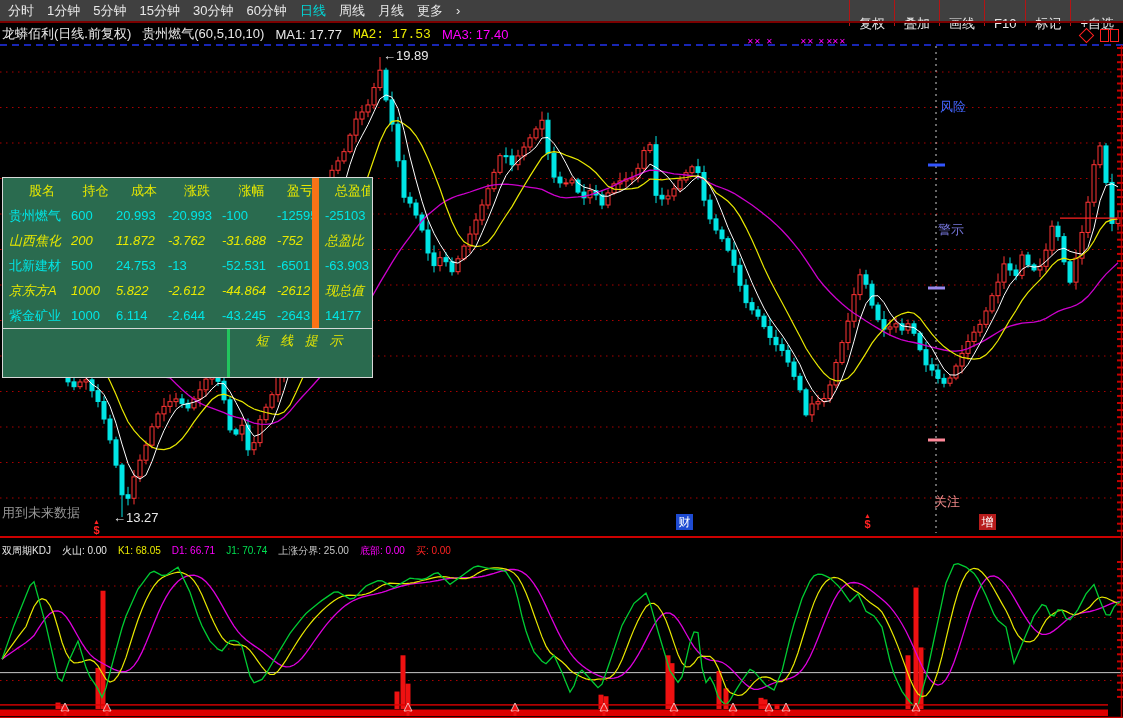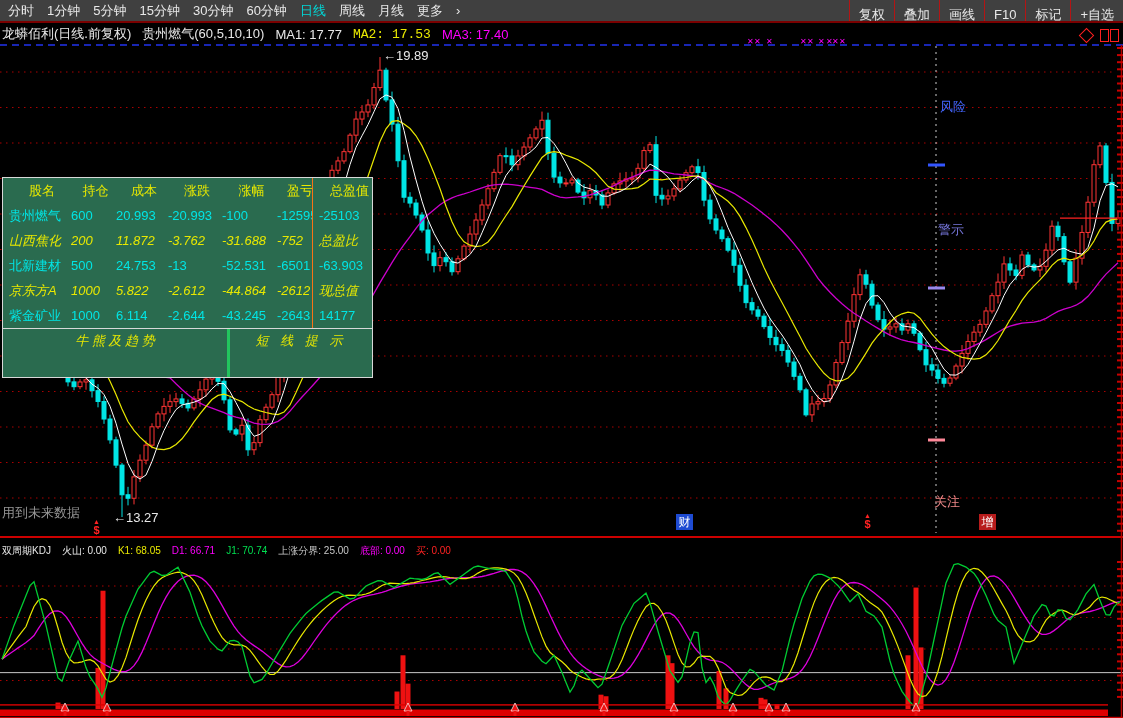--- a/index.html
+++ b/index.html
@@ -4,39 +4,39 @@
 <style>
   html,body{margin:0;padding:0;background:#000;}
   #app{position:relative;width:1123px;height:718px;background:#000;overflow:hidden;
        font-family:"Liberation Sans","DejaVu Sans",sans-serif;}
   
   #menu-bar{position:absolute;left:0;top:0;width:1123px;height:21px;background:#404040;display:flex;align-items:center;}
   #menu-left{display:flex;align-items:center;padding-left:8px;flex:1 1 auto;}
   .menu-item{color:#e8e8e8;font-size:13px;margin-right:13px;white-space:nowrap;cursor:default;}
   .menu-item.active{color:#00d8d8;}
   #menu-right{display:flex;align-items:stretch;height:21px;}
-  .menu-btn{color:#e8e8e8;font-size:13px;line-height:21px;padding:4px 9px;border-left:1px solid #b41414;white-space:nowrap;}
+  .menu-btn{color:#e8e8e8;font-size:13px;line-height:21px;padding:13px 9px;border-left:1px solid #b41414;white-space:nowrap;}
   #menu-sep{position:absolute;left:0;top:21px;width:1123px;height:2px;background:#7a0000;}
   
   #title-bar{position:absolute;left:2px;top:25px;height:18px;display:flex;align-items:center;white-space:nowrap;}
   .title-token{font-size:13px;margin-right:11px;}
   
   #win-icons{position:absolute;right:4px;top:29px;display:flex;align-items:center;}
   #diamond-shape{width:9px;height:9px;border:1.5px solid #ff2020;transform:rotate(45deg);margin-right:8px;}
   .sq{width:7px;height:11px;border:1.5px solid #ff2020;display:inline-block;}
   .sq+.sq{margin-left:1px;}
   
   #chart-svg{position:absolute;left:0;top:0;z-index:1;}
   
   #holdings{position:absolute;left:2px;top:177px;width:369px;height:199px;background:#2a6b4f;
             border:1px solid #d8d8d8;z-index:6;font-size:13px;}
   .t-row{display:flex;height:25px;align-items:center;}
   .t-cell{overflow:hidden;white-space:nowrap;padding-left:6px;box-sizing:border-box;}
   .c0{width:62px;}.c1{width:45px;}.c2{width:52px;}.c3{width:54px;}.c4{width:55px;}.c5{width:41px;}
-  .c6{width:58px;border-left:1px solid #f97316;height:25px;line-height:25px;}
+  .c6{width:58px;border-left:7px solid #f97316;height:25px;line-height:25px;}
   .t-head .t-cell{padding-left:16px;text-align:center;color:#e8e800;}
   .cyan{color:#00e5e5;}.yellow{color:#e8e800;font-style:italic;}.magenta{color:#ff00ff;}
   #t-bottom{display:flex;height:48px;border-top:1px solid #d8d8d8;}
   #trend-box{width:224px;text-align:center;}
   #hint-box{flex:1;border-left:3px solid #22c55e;}
   .box-line{height:24px;line-height:24px;}
   #hint-line1{text-align:center;letter-spacing:4px;}
   #hint-line2{padding-left:12px;}
   
   .ov{position:absolute;z-index:4;font-size:13px;white-space:nowrap;}
@@ -690,21 +690,20 @@
           <span class="t-cell c1 cyan">1000</span>
           <span class="t-cell c2 cyan">6.114</span>
           <span class="t-cell c3 cyan">-2.644</span>
           <span class="t-cell c4 cyan">-43.245</span>
           <span class="t-cell c5 cyan">-2643</span>
           <span class="t-cell c6 cyan">14177</span>
         </div>
       </div>
     <div id="t-bottom">
       <div id="trend-box">
-        <div class="box-line yellow">牛  熊  及  趋  势</div>
       </div>
       <div id="hint-box">
         <div id="hint-line1" class="box-line yellow">短 线 提 示</div>
       </div>
     </div>
   </div>
 
   <div class="ov" style="left:383px;top:48px;color:#e8e8e8;">←19.89</div>
   <div class="ov" style="left:113px;top:510px;color:#e8e8e8;">←13.27</div>
   <div class="ov" style="left:2px;top:504px;color:#969696;">用到未来数据</div>

